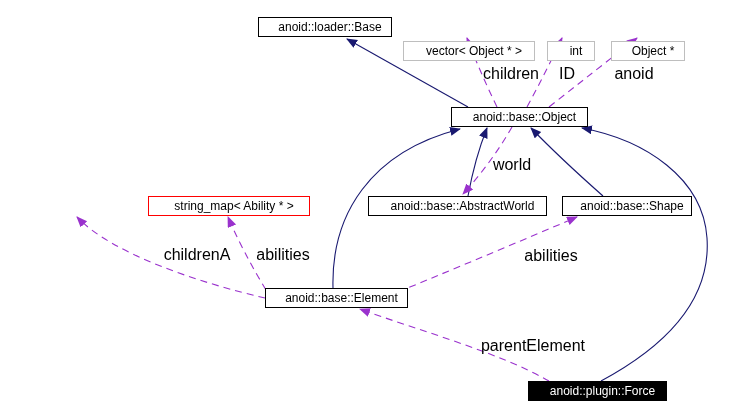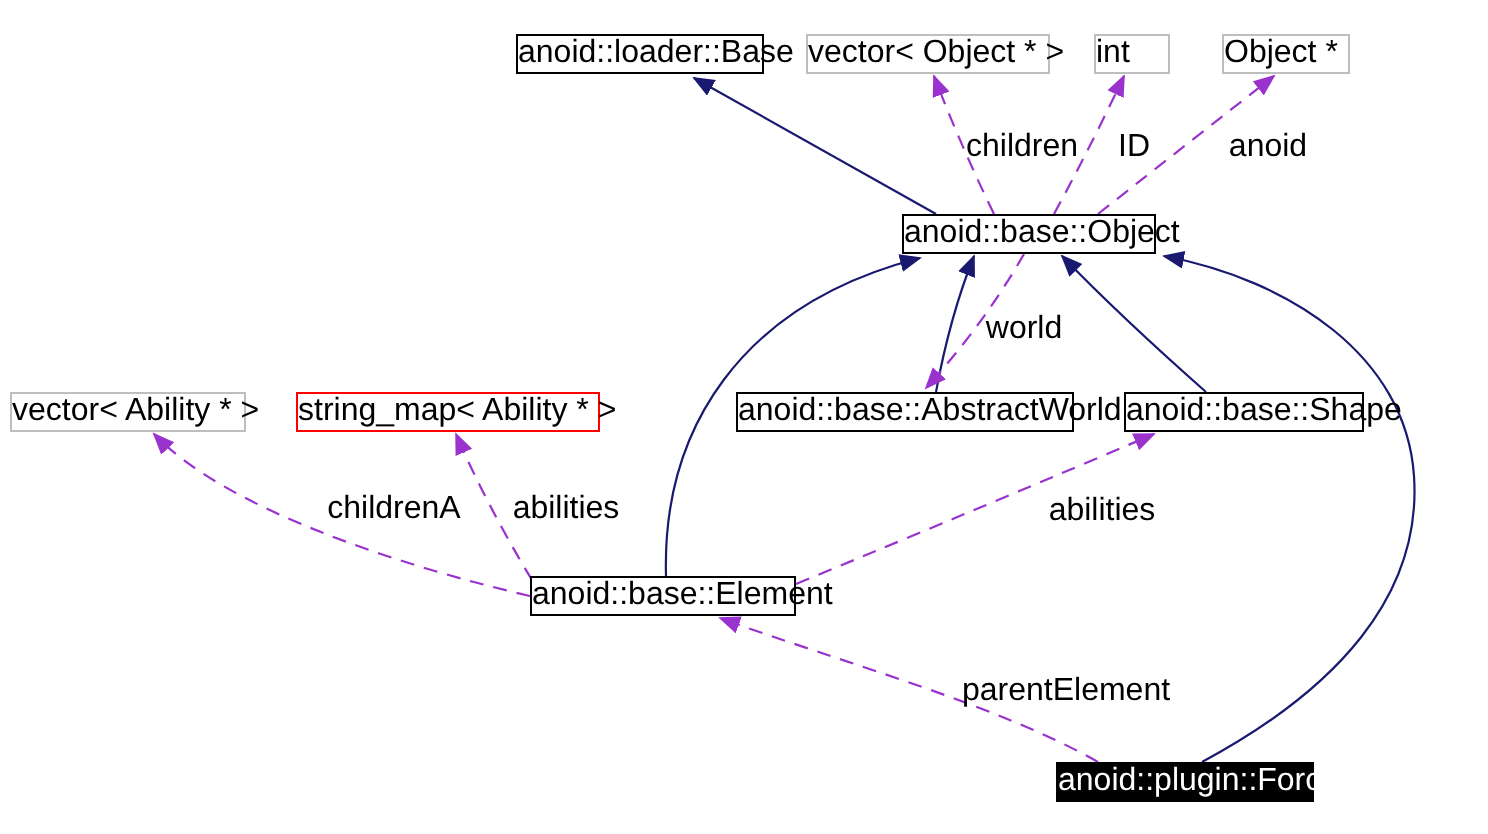--- a/index.html
+++ b/index.html
@@ -22,23 +22,23 @@
   .edge-layer{position:absolute;left:0;top:0;width:744px;height:417px;}
   .edge{fill:none;stroke-width:1.1;}
   .edge.inh{stroke:var(--inheritance_edge);}
   .edge.use{stroke:var(--usage_edge);stroke-dasharray:7,5;}
   .mk-inh{fill:var(--inheritance_edge);}
   .mk-use{fill:var(--usage_edge);}
   .node{
     position:absolute;height:18px;line-height:18px;
     border:1px solid var(--node_border);
     background:var(--background);color:var(--text);
-    font-size:16px;white-space:nowrap;
+    font-size:12px;text-align:center;white-space:nowrap;padding-left:10px;
   }
-  .node.ext{border-color:var(--external_node_border);}
+  .node.ext{border-color:var(--external_node_border);margin-top:24px;}
   .node.unresolved{border-color:var(--unresolved_node_border);}
   .node.selected{background:var(--selected_node_bg);color:var(--selected_node_text);border-color:var(--selected_node_bg);}
   .elabel{
     position:absolute;transform:translateX(-50%);
     font-size:16px;color:var(--text);white-space:nowrap;
   }
 </style>
 </head>
 <body>
 
@@ -70,21 +70,20 @@
     <path class="edge use" d="M549,381 C498,352 420,331 360,309" marker-end="url(#arrow-use)"></path>
   </svg>
 
   <div class="node" style="left:258px;top:17px;width:122px">anoid::loader::Base</div>
   <div class="node ext" style="left:403px;top:17px;width:120px">vector&lt; Object * &gt;</div>
   <div class="node ext" style="left:547px;top:17px;width:36px">int</div>
   <div class="node ext" style="left:611px;top:17px;width:62px">Object *</div>
 
   <div class="node" style="left:451px;top:107px;width:125px">anoid::base::Object</div>
 
-  <div class="node ext" style="left:5px;top:196px;width:116px">vector&lt; Ability * &gt;</div>
   <div class="node" style="left:368px;top:196px;width:167px">anoid::base::AbstractWorld</div>
   <div class="node unresolved" style="left:148px;top:196px;width:150px">string_map&lt; Ability * &gt;</div>
   <div class="node" style="left:562px;top:196px;width:118px">anoid::base::Shape</div>
 
   <div class="node" style="left:265px;top:288px;width:131px">anoid::base::Element</div>
 
   <div class="node selected" style="left:528px;top:381px;width:127px">anoid::plugin::Force</div>
 
   <div class="elabel" style="left:511px;top:65px">children</div>
   <div class="elabel" style="left:567px;top:65px">ID</div>

